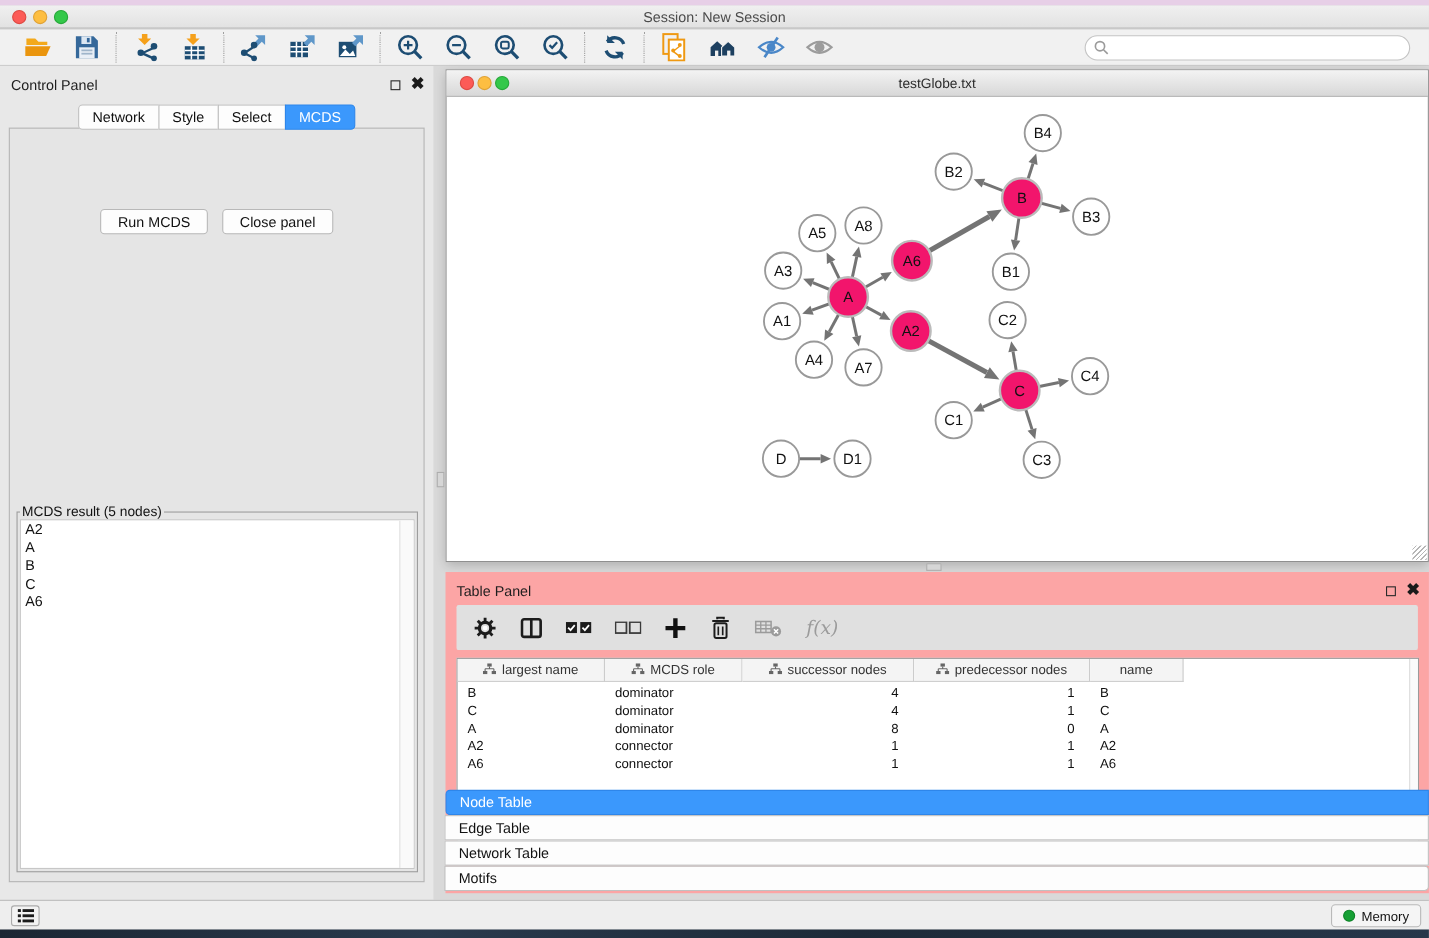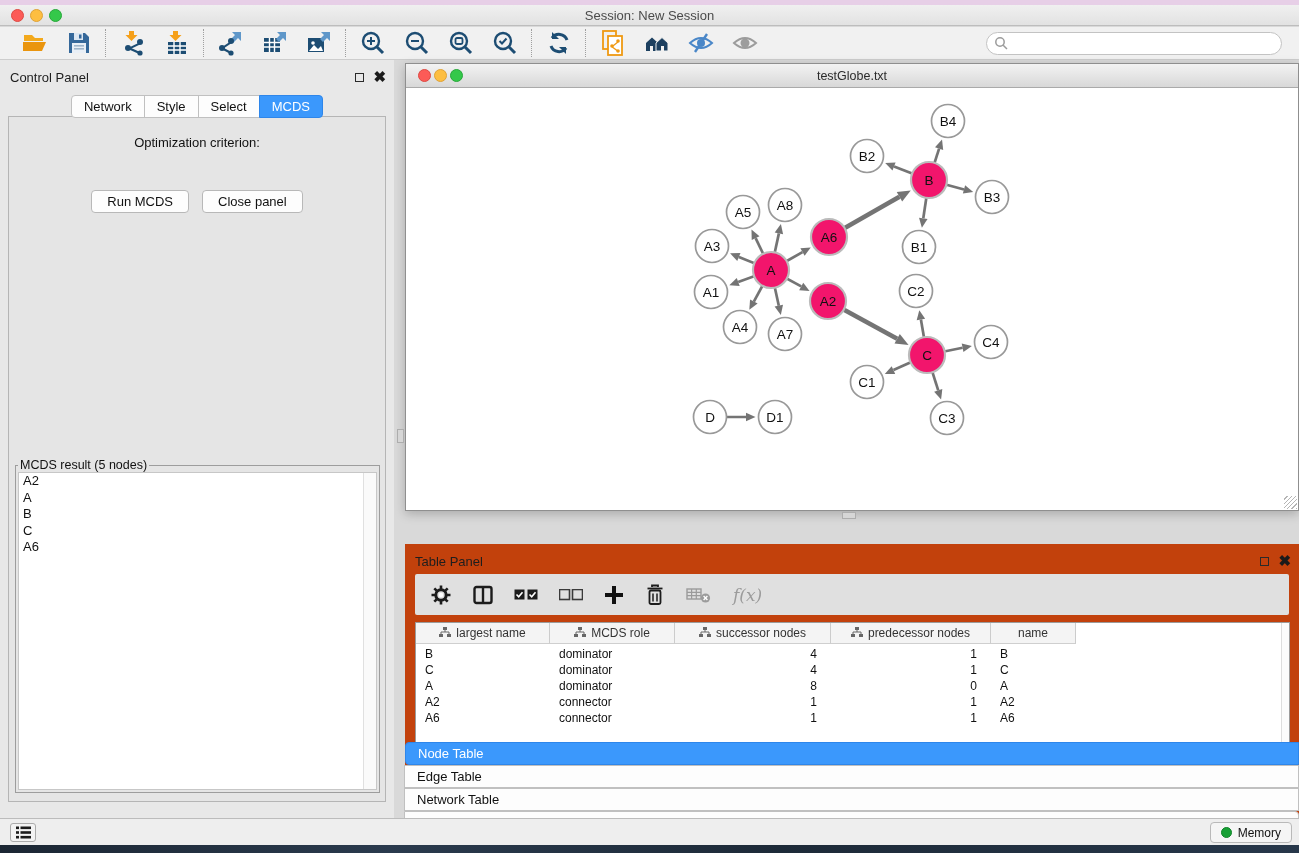--- a/index.html
+++ b/index.html
@@ -55,21 +55,21 @@
   .nw-titlebar .tl { top:5px; }
   .nw-titlebar .tl.red { left:12px; } .nw-titlebar .tl.yellow { left:28px; } .nw-titlebar .tl.green { left:44px; }
   .nw-title { position:absolute; left:0; right:0; top:5px; text-align:center; font-size:12.5px; color:#2b2b2b; }
   #graph-svg { position:absolute; left:0; top:24px; }
   .resize-grip { position:absolute; right:1px; bottom:1px; width:13px; height:13px; background:repeating-linear-gradient(135deg, transparent 0 2px, #b5b5b5 2px 3px); }
 
   .splitter-h { position:absolute; left:397px; top:429px; width:7px; height:14px; background:#d6d6d6; border:1px solid #adadad; }
   .splitter-v { position:absolute; left:842px; top:512px; width:14px; height:7px; background:#d6d6d6; border:1px solid #adadad; }
 
   
-  #table-panel { position:absolute; left:405px; top:520px; width:894px; height:292px; background:#c2410c;margin-top:24px; }
+  #table-panel { position:absolute; left:405px; top:520px; width:894px; height:292px; background:#fca5a5; }
   .tp-toolbar { position:absolute; left:10px; right:10px; top:30px; height:41px; background:#e0e0e0; border-radius:2px; display:flex; align-items:center; gap:21px; padding:0 15px; }
   .tpi { display:flex; align-items:center; justify-content:center; cursor:pointer; }
   .fx-label { font-family:"DejaVu Serif", serif; font-style:italic; font-size:17px; color:#9b9b9b; }
   .tbl-wrap { position:absolute; left:10px; right:9px; top:78px; bottom:27px; background:#fff; border:1px solid #9b9b9b; overflow:hidden; }
   .tbl-head { display:flex; height:21px; font-size:12px; color:#333; }
   .th-cell { display:flex; align-items:center; justify-content:center; gap:5px; background:#f4f4f4; border-right:1px solid #ccc; border-bottom:1px solid #cfcfcf; height:21px; cursor:pointer; }
   .tbl-body { font-size:12px; color:#111; padding-top:2px; }
   .tbl-row { display:flex; height:16px; align-items:center; cursor:default; }
   .td-cell { overflow:hidden; white-space:nowrap; }
   .td-left { text-align:left; padding-left:9px; }
@@ -272,21 +272,20 @@
       <span class="close-ico">✖</span>
     </span>
   </div>
   <div class="cp-tabs">
       <div class="seg">Network</div>
       <div class="seg">Style</div>
       <div class="seg">Select</div>
       <div class="seg active">MCDS</div>
     </div>
   <div class="cp-content">
-    <div class="opt-label">Optimization criterion:</div>
     <div class="cp-buttons">
       <button class="btn">Run MCDS</button>
       <button class="btn">Close panel</button>
     </div>
     <fieldset class="mcds-result">
       <legend>MCDS result (5 nodes)</legend>
       <div class="result-list">
         <div>
             <div class="result-item">A2</div>
             <div class="result-item">A</div>

